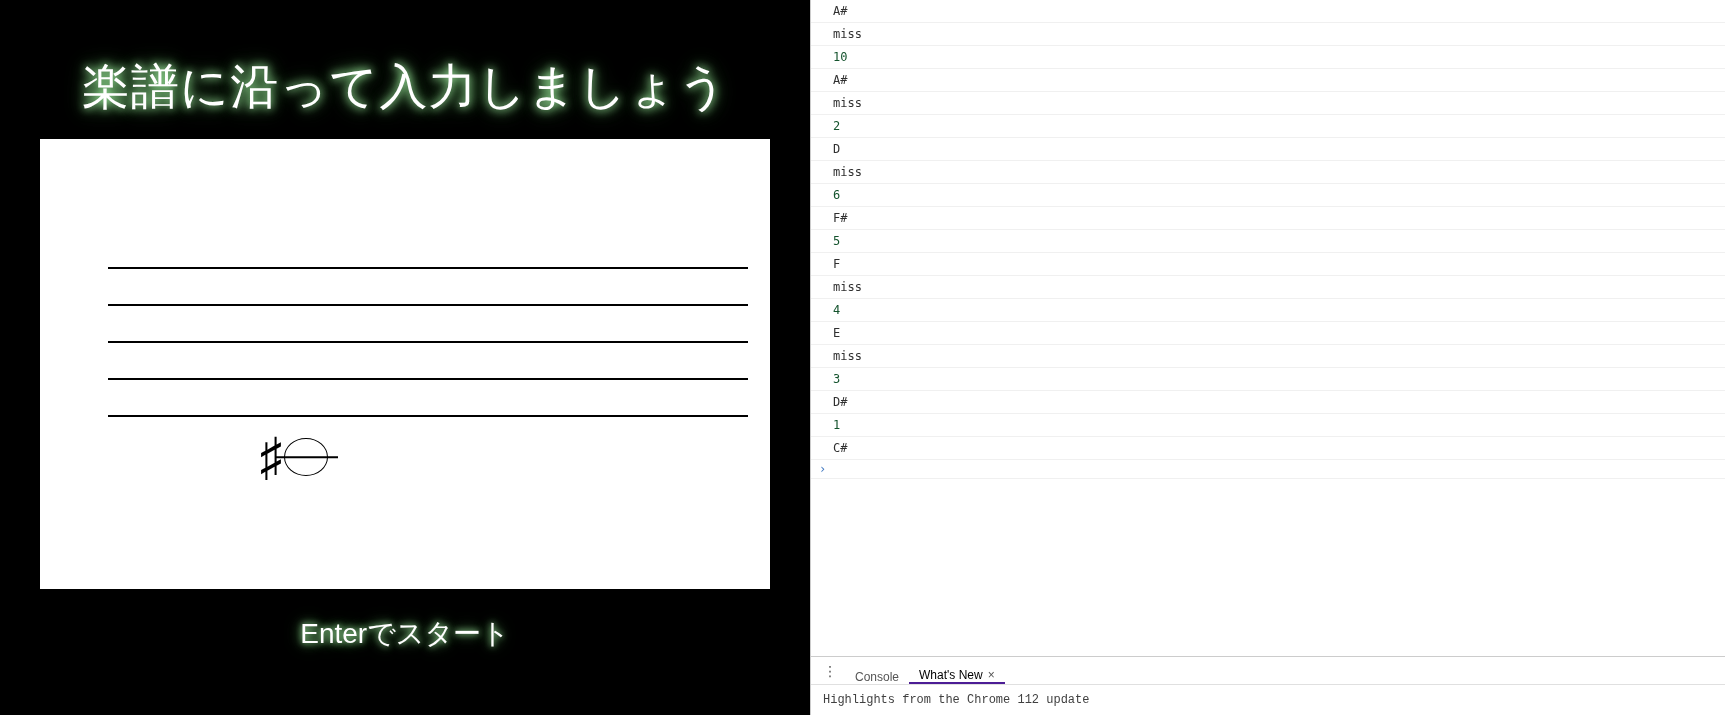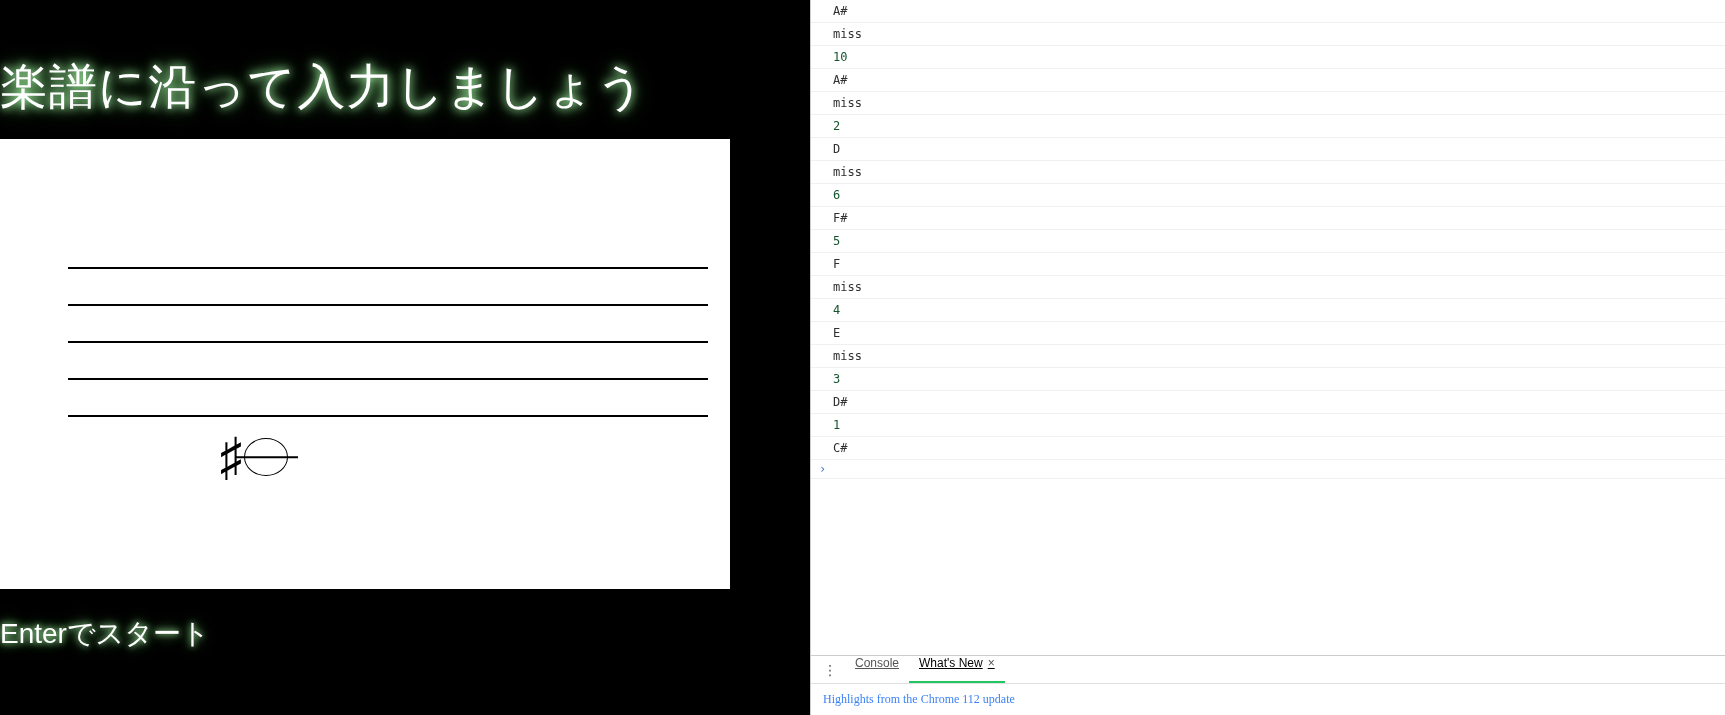--- a/index.html
+++ b/index.html
@@ -11,20 +11,21 @@
       width: 1725px;
     }
     
     .game-panel {
       width: 810px;
       height: 100%;
       background: #000;
       position: relative;
       display: flex;
       flex-direction: column;
+      align-items: center;
     }
     .game-title {
       color: #fff;
       font-size: 48px;
       font-weight: 400;
       margin-top: 55px;
       text-shadow:
         0 0 8px rgba(180,255,180,0.9),
         0 0 14px rgba(150,255,150,0.7),
         0 0 22px rgba(120,255,120,0.45);
@@ -133,35 +134,34 @@
       border-bottom: 1px solid #e0e0e0;
     }
     .drawer-menu-icon {
       padding: 0 8px;
       font-size: 14px;
     }
     .drawer-tab {
       padding: 0 10px;
       height: 100%;
       display: flex;
-      align-items: flex-start;
+      align-items: flex-end;
       gap: 5px;
       cursor: pointer;
-      text-decoration: underline;
     }
     .drawer-tab.active {
-      border-bottom: 2px solid #22c55e;
+      border-bottom: 2px solid #4c1d95;
       color: #000;
     }
     .close-x { font-size: 12px; color: #555; }
     .drawer-content {
       padding: 8px 12px;
-      font-family: Liberation Serif, serif;
+      font-family: Liberation Mono, monospace;
       font-size: 12px;
-      color: #3b82f6;
+      color: #404040;
     }
   </style>
 </head>
 <body>
 
 <div class="game-panel">
   <div class="game-title">楽譜に沿って入力しましょう</div>
   <div class="staff-canvas">
     <div class="staff-lines">
       <div class="staff-line"></div>

